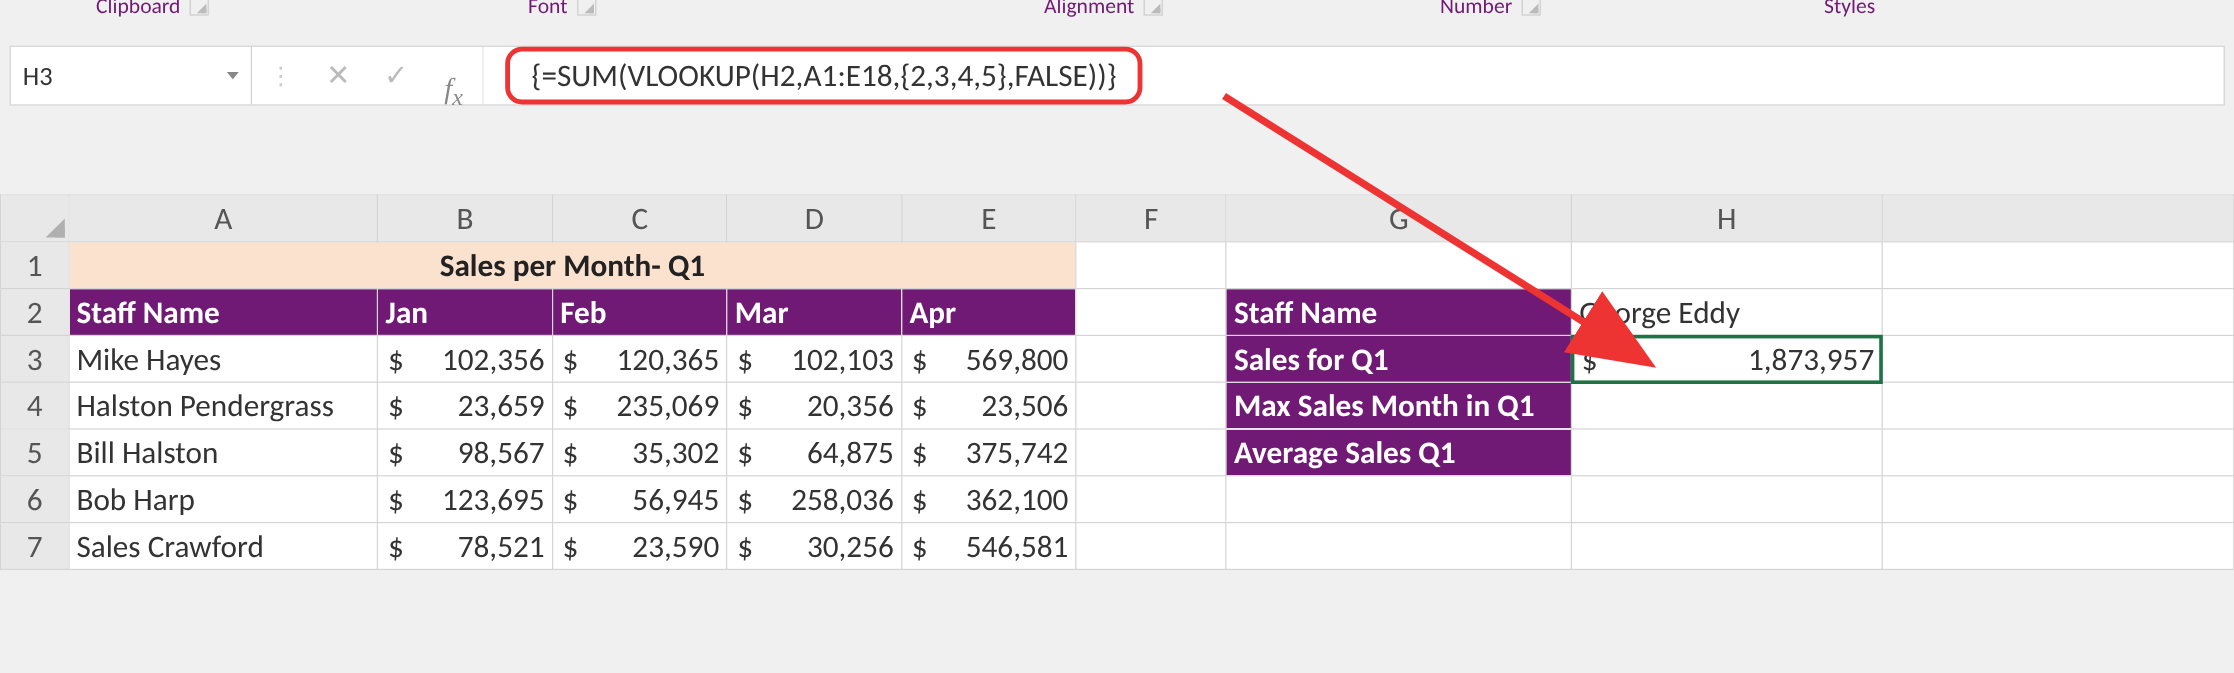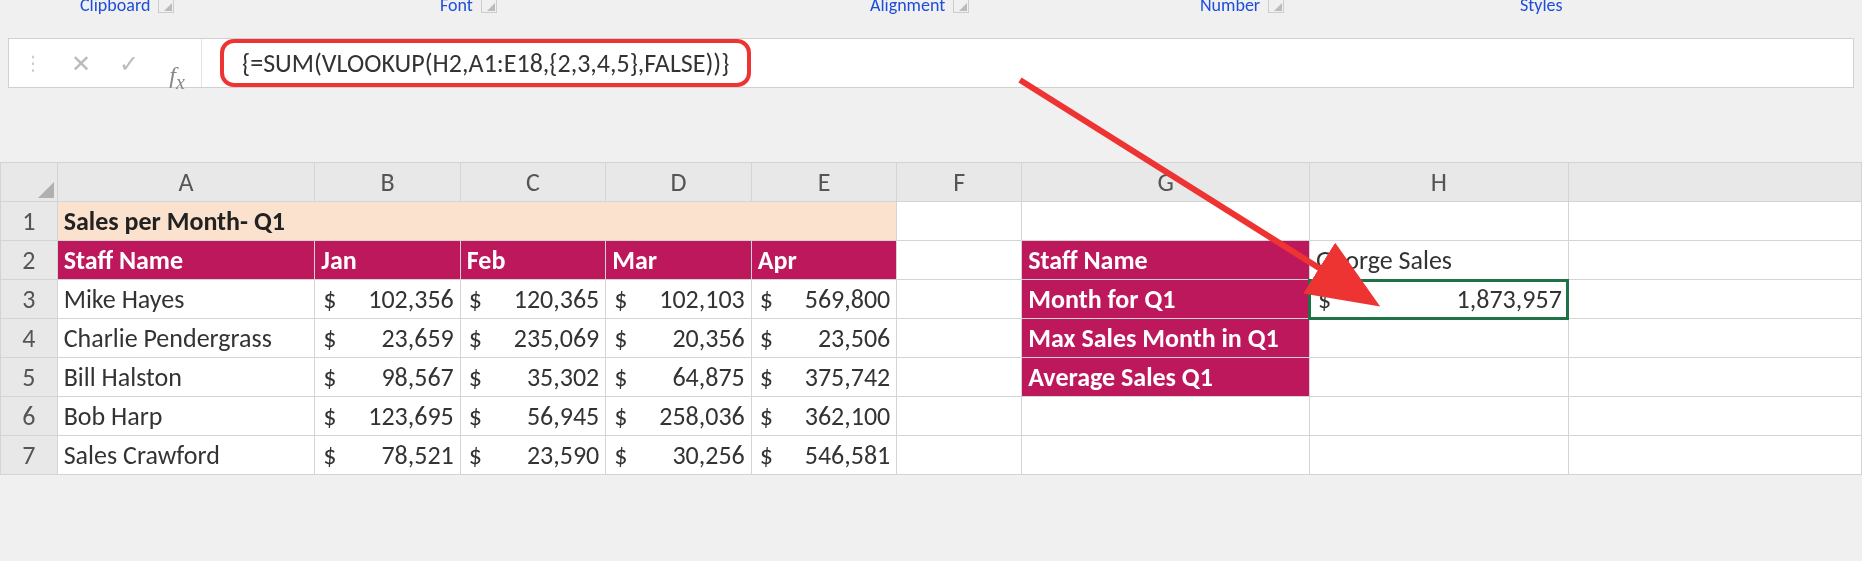--- a/index.html
+++ b/index.html
@@ -11,21 +11,21 @@
     color: #333;
     width: 1862px;
     height: 561px;
     overflow: hidden;
     position: relative;
   }
   .ribbon-groups {
     display: flex;
     height: 16px;
     align-items: center;
-    color: #1d4ed8;
+    color: #701a75;
     font-size: 18px;
     position: relative;
   }
   .ribbon-group {
     position: absolute;
     top: -6px;
     display: flex;
     align-items: center;
   }
   .dl { 
@@ -130,26 +130,27 @@
     background: #e8e8e8;
     text-align: center;
     font-weight: normal;
     color: #555;
     border-right: 1px solid #bbb;
     width: 44px;
   }
   .cell { background: #fff; }
   .title-cell {
     background: #fbe2cf;
+    text-align: center;
     font-weight: bold;
     color: #222;
     border: 1px solid #999;
   }
   .hdr-cell {
-    background: #be185d;
+    background: #701a75;
     color: #fff;
     font-weight: bold;
     border: 1px solid #999;
     padding-left: 8px;
   }
   .data-cell { border: 1px solid #999; padding-left: 8px; }
   .money {
     border: 1px solid #999;
     position: relative;
     text-align: right;
@@ -189,20 +190,24 @@
   <div class="ribbon-group" style="left:1200px;">
       <span>Number</span>
       <span class="dl"></span>
     </div>
   <div class="ribbon-group" style="left:1520px;">
       <span>Styles</span>
     </div>
 </div>
 
 <div class="formula-bar">
+  <div class="name-box">
+    <span>H3</span>
+    <span class="dd-arrow"></span>
+  </div>
   <div class="fb-btn" style="color:#ccc;font-size:20px;">⋮</div>
   <div class="fb-btn">✕</div>
   <div class="fb-btn">✓</div>
   <div class="fb-btn sep">
       <span class="fx">f<sub>x</sub></span>
     </div>
   <div class="formula-input">
     <span class="formula-text">{=SUM(VLOOKUP(H2,A1:E18,{2,3,4,5},FALSE))}</span>
   </div>
 </div>
@@ -244,38 +249,38 @@
 </tr>
 <tr>
   <th class="row-head">2</th>
   <td class="hdr-cell">Staff Name</td>
   <td class="hdr-cell">Jan</td>
   <td class="hdr-cell">Feb</td>
   <td class="hdr-cell">Mar</td>
   <td class="hdr-cell">Apr</td>
   <td class="cell"></td>
   <td class="hdr-cell">Staff Name</td>
-  <td class="data-cell">George Sales</td>
+  <td class="data-cell">George Eddy</td>
   <td class="cell"></td>
 </tr>
 <tr>
   <th class="row-head">3</th>
   <td class="data-cell">Mike Hayes</td>
   <td class="money"><span class="sym">$</span><span>102,356</span></td>
   <td class="money"><span class="sym">$</span><span>120,365</span></td>
   <td class="money"><span class="sym">$</span><span>102,103</span></td>
   <td class="money"><span class="sym">$</span><span>569,800</span></td>
   <td class="cell"></td>
-  <td class="hdr-cell">Month for Q1</td>
+  <td class="hdr-cell">Sales for Q1</td>
   <td class="money active"><span class="sym">$</span><span>1,873,957</span></td>
   <td class="cell"></td>
 </tr>
 <tr>
   <th class="row-head">4</th>
-  <td class="data-cell">Charlie Pendergrass</td>
+  <td class="data-cell">Halston Pendergrass</td>
   <td class="money"><span class="sym">$</span><span>23,659</span></td>
   <td class="money"><span class="sym">$</span><span>235,069</span></td>
   <td class="money"><span class="sym">$</span><span>20,356</span></td>
   <td class="money"><span class="sym">$</span><span>23,506</span></td>
   <td class="cell"></td>
   <td class="hdr-cell">Max Sales Month in Q1</td>
   <td class="data-cell"></td>
   <td class="cell"></td>
 </tr>
 <tr>

